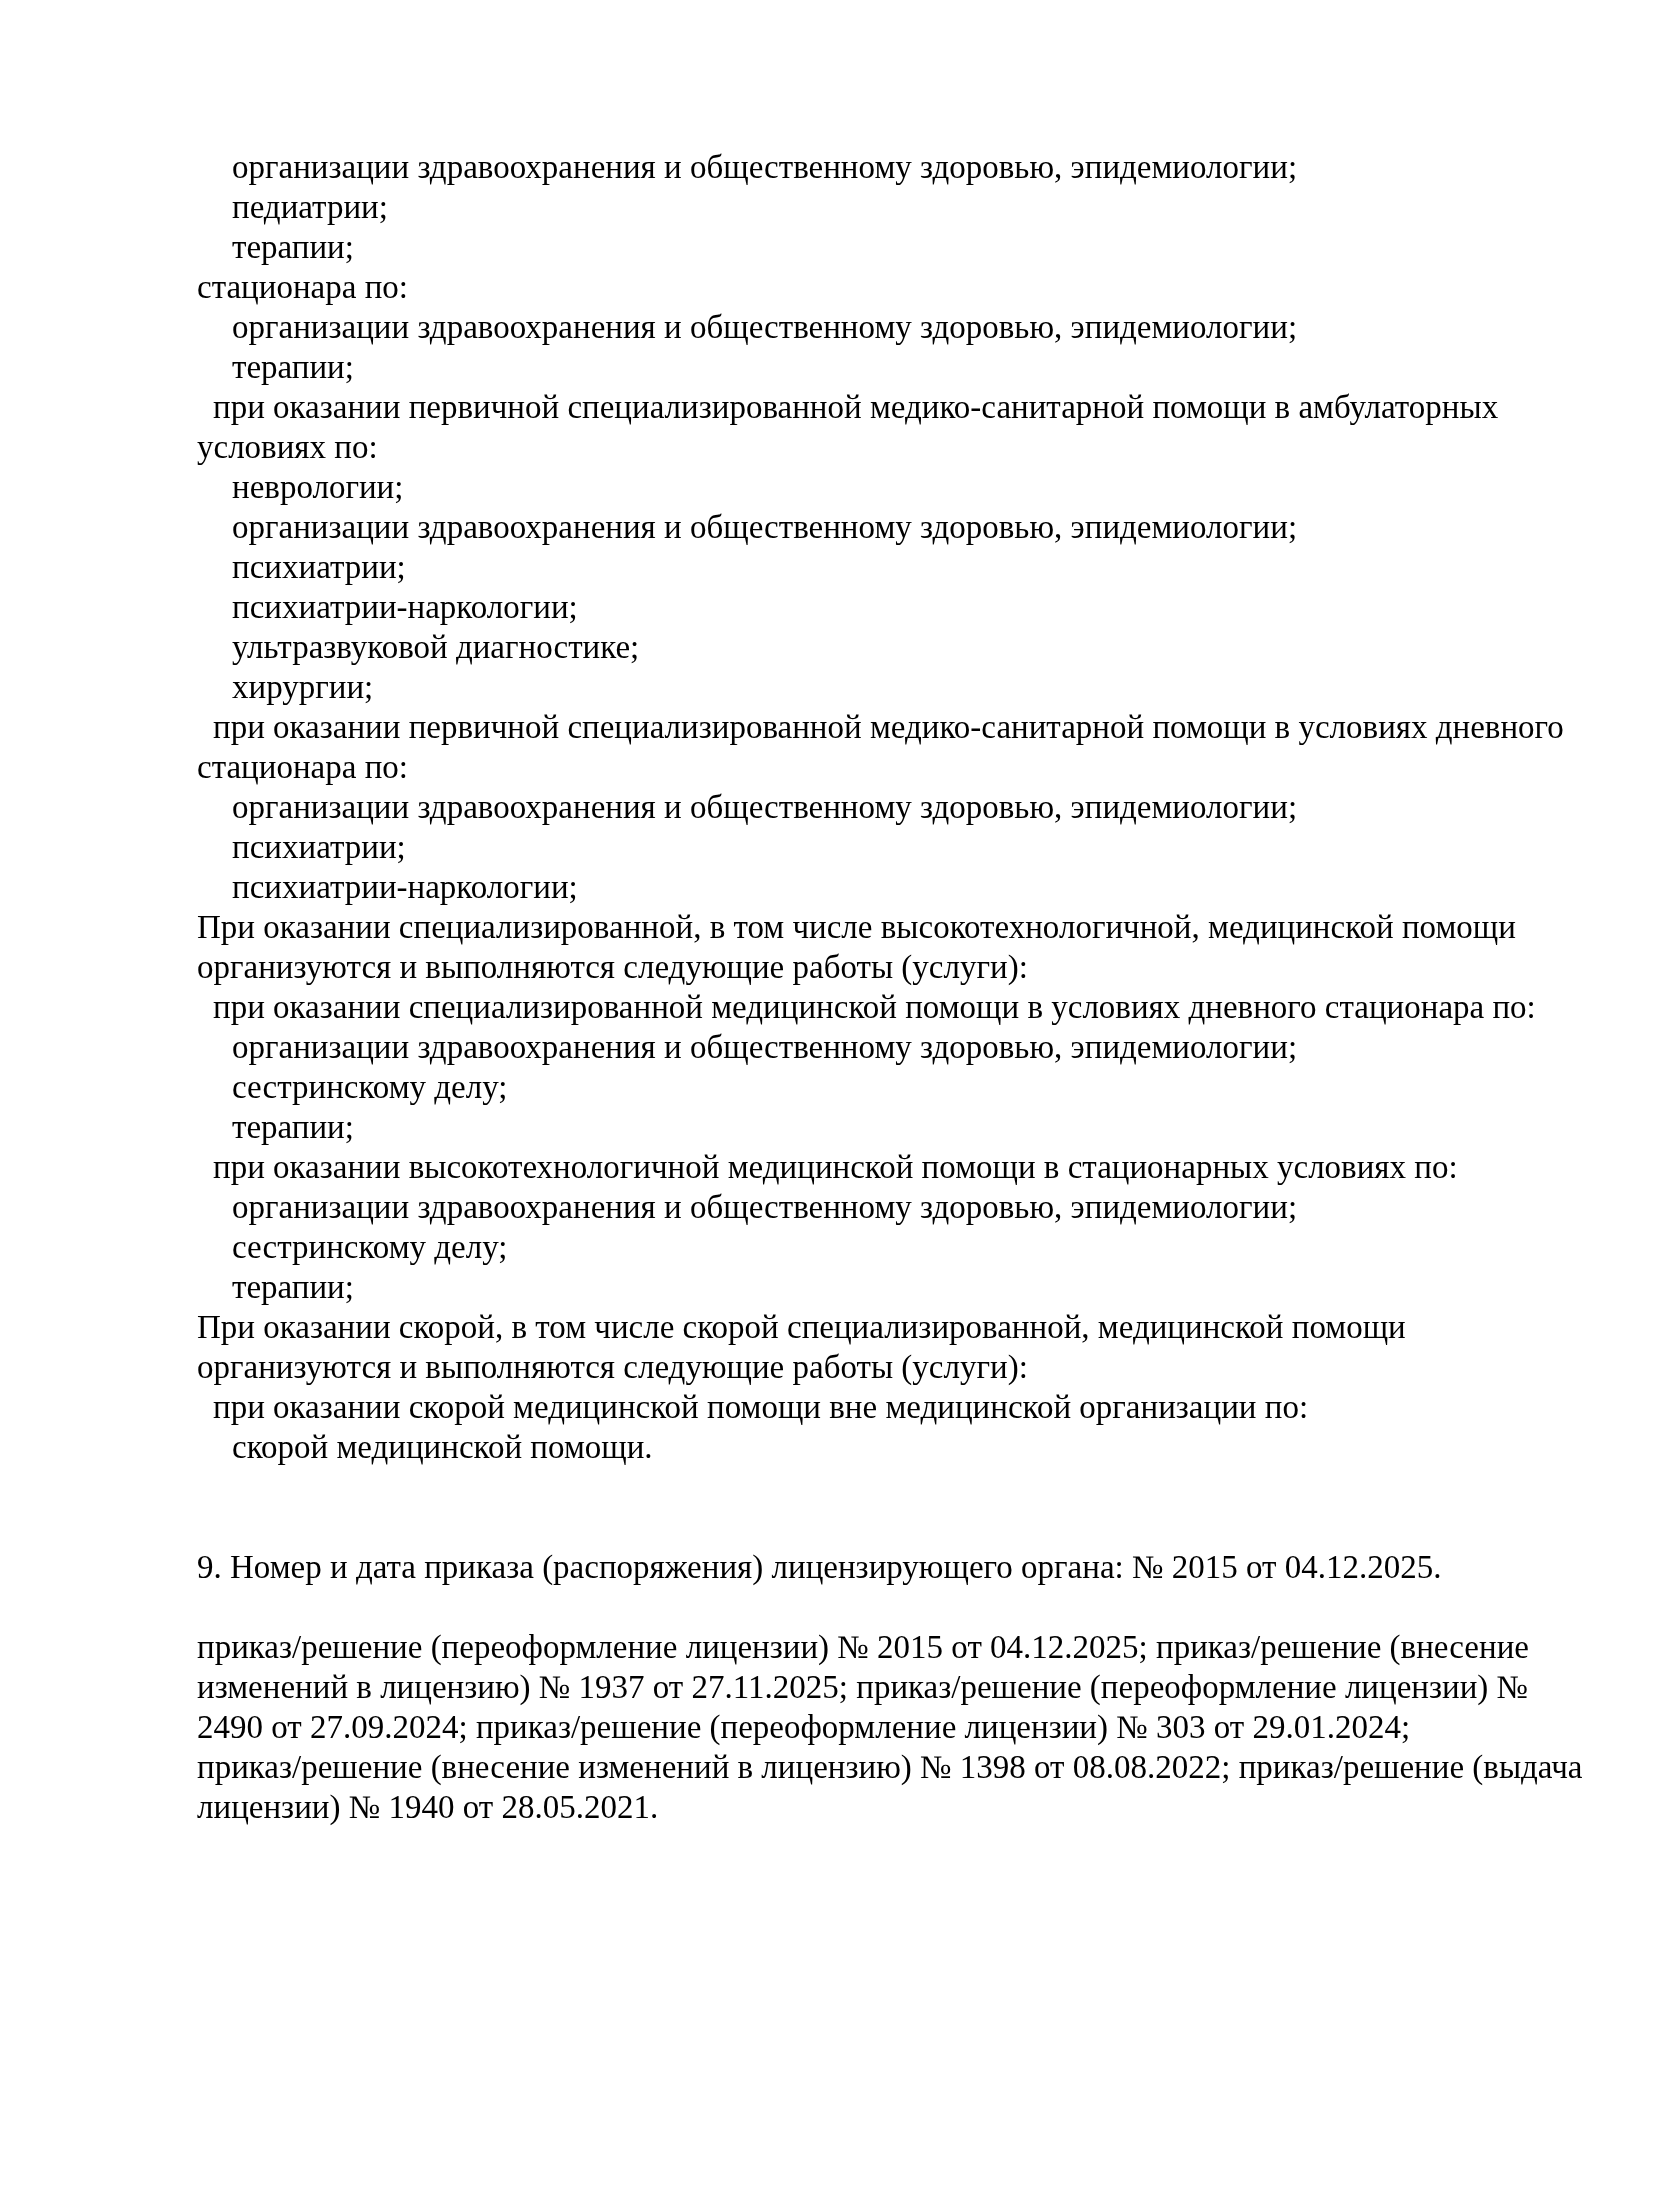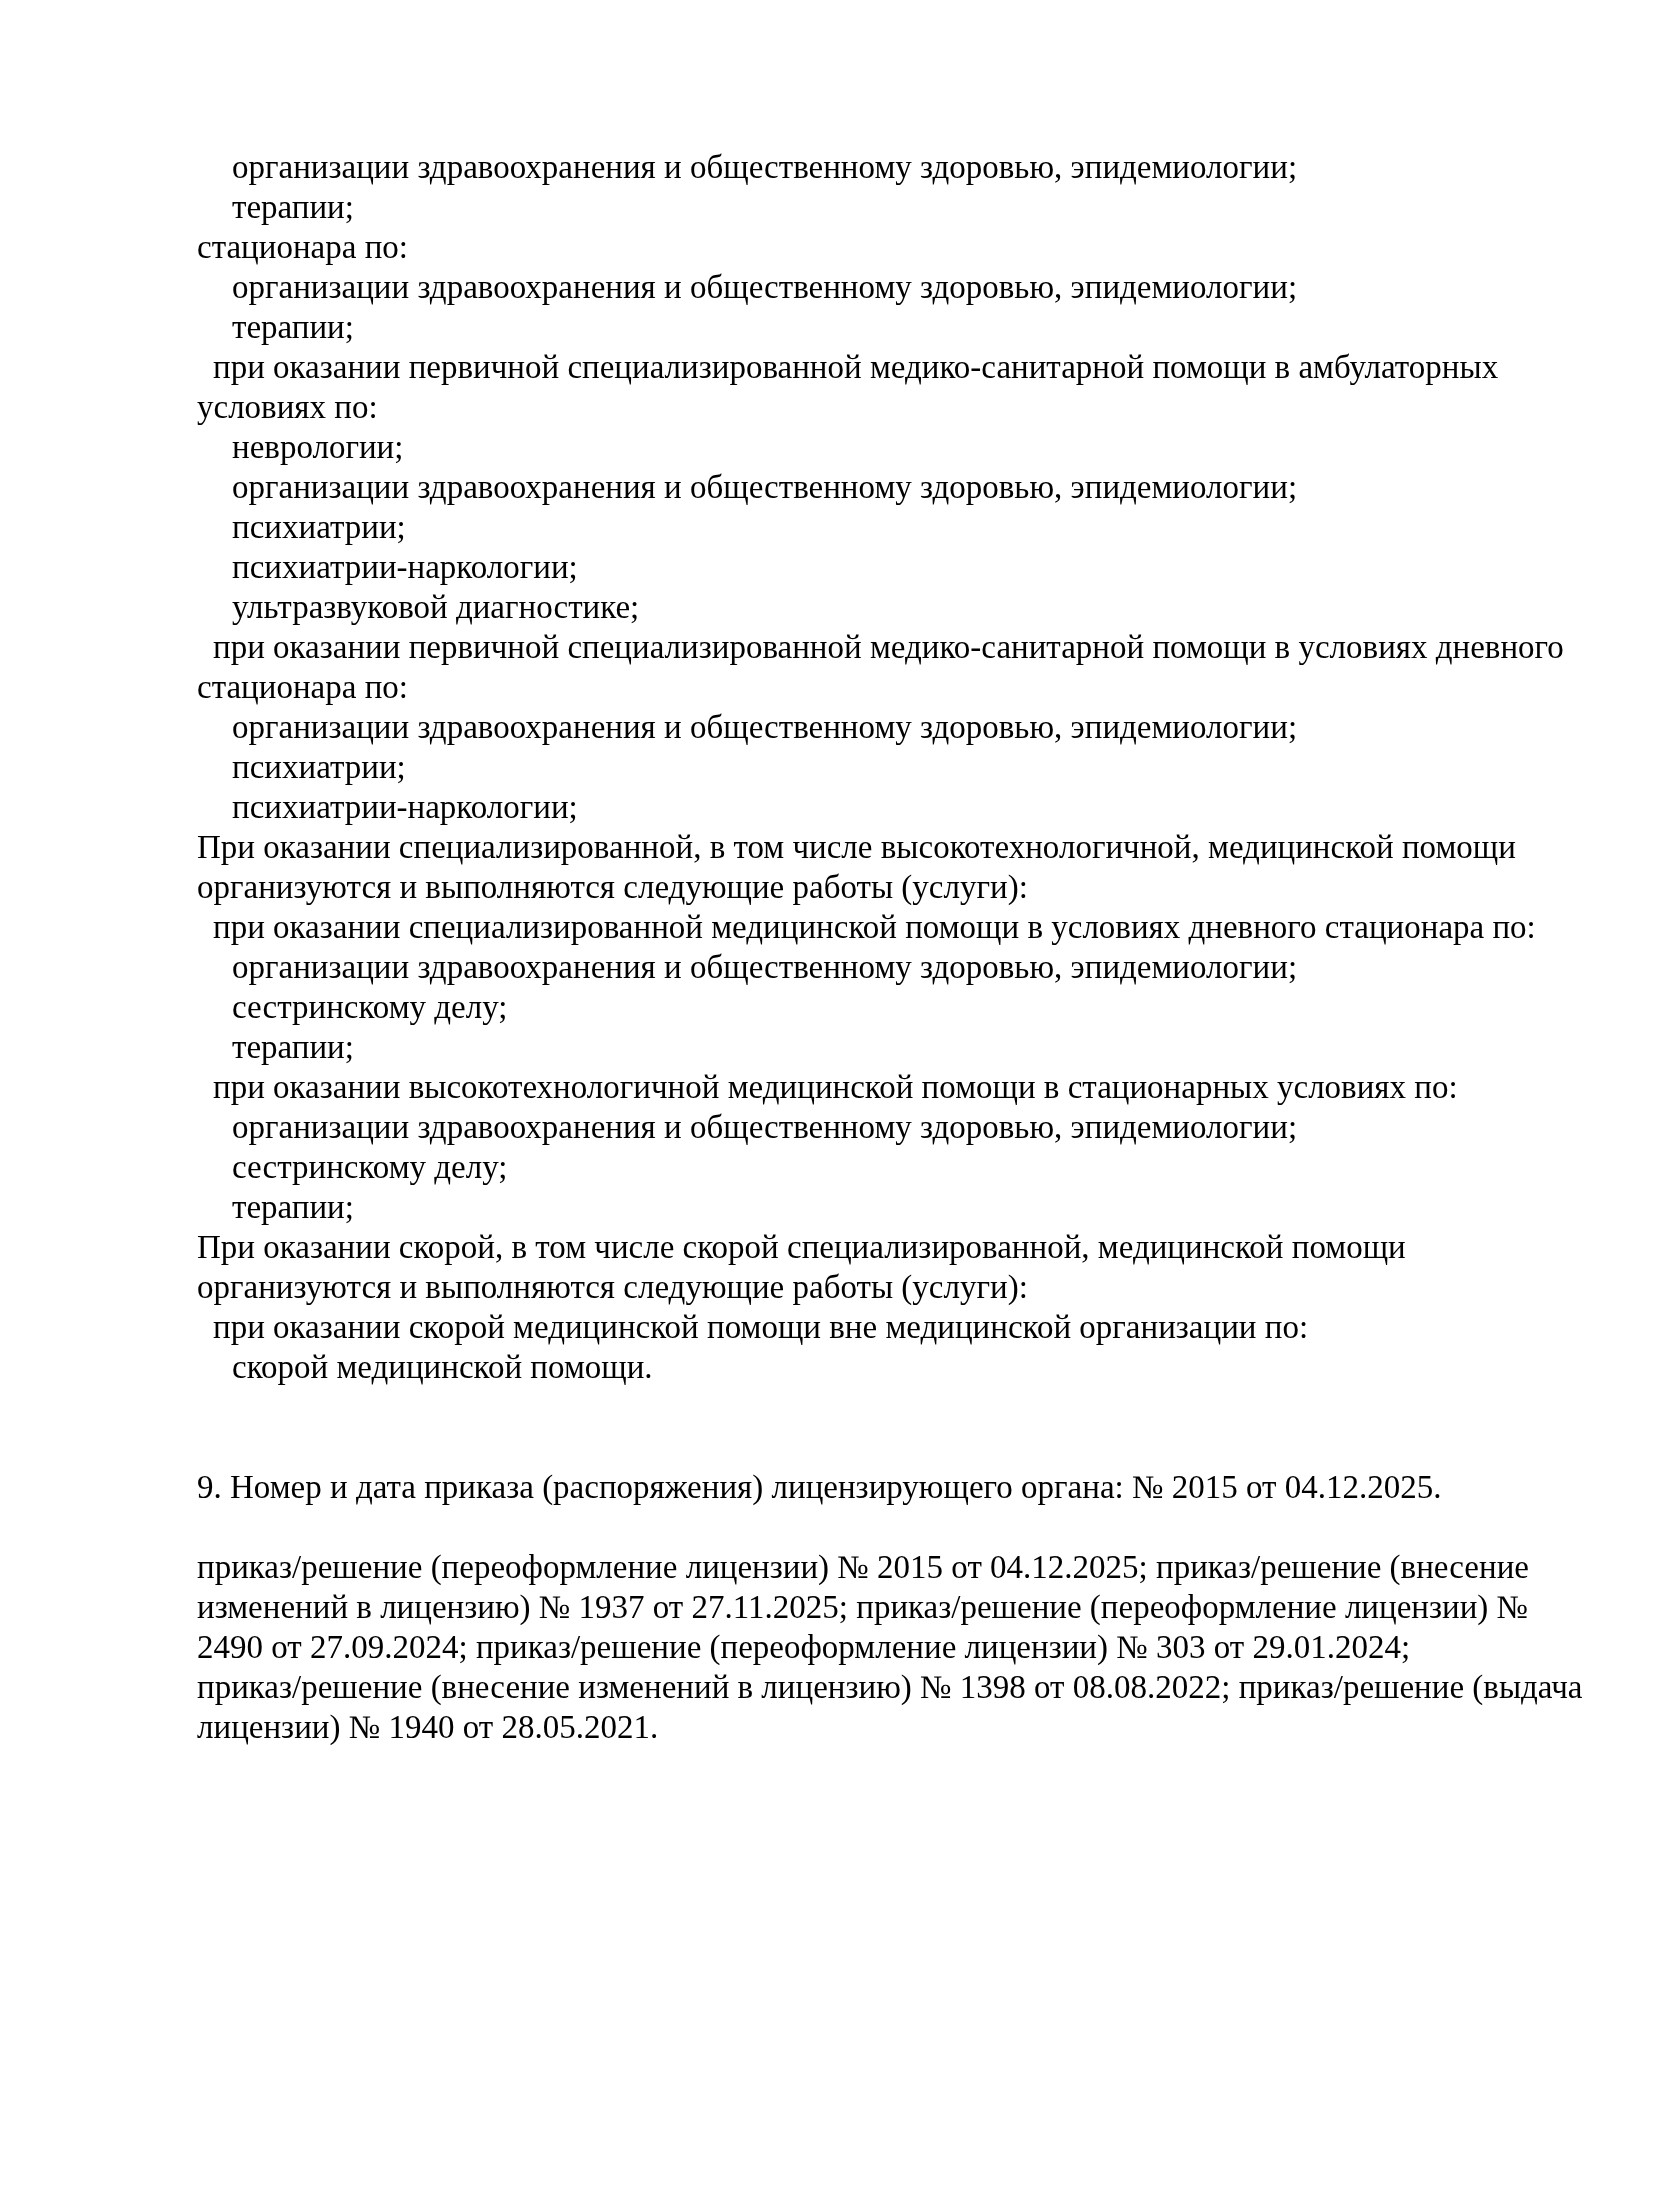--- a/index.html
+++ b/index.html
@@ -32,31 +32,33 @@
   .indent-0 { padding-left: 0; }
   .indent-1 { padding-left: 16px; }
   .indent-2 { padding-left: 35px; }
 </style>
 </head>
 <body>
 
 <div class="page">
   <div class="doc-body">
       <div class="doc-line indent-2">организации здравоохранения и общественному здоровью, эпидемиологии;</div>
+      <div class="doc-line indent-2">педиатрии;</div>
       <div class="doc-line indent-2">терапии;</div>
       <div class="doc-line indent-0">стационара по:</div>
       <div class="doc-line indent-2">организации здравоохранения и общественному здоровью, эпидемиологии;</div>
       <div class="doc-line indent-2">терапии;</div>
       <div class="doc-line indent-1">при оказании первичной специализированной медико-санитарной помощи в амбулаторных</div>
       <div class="doc-line indent-0">условиях по:</div>
       <div class="doc-line indent-2">неврологии;</div>
       <div class="doc-line indent-2">организации здравоохранения и общественному здоровью, эпидемиологии;</div>
       <div class="doc-line indent-2">психиатрии;</div>
       <div class="doc-line indent-2">психиатрии-наркологии;</div>
       <div class="doc-line indent-2">ультразвуковой диагностике;</div>
+      <div class="doc-line indent-2">хирургии;</div>
       <div class="doc-line indent-1">при оказании первичной специализированной медико-санитарной помощи в условиях дневного</div>
       <div class="doc-line indent-0">стационара по:</div>
       <div class="doc-line indent-2">организации здравоохранения и общественному здоровью, эпидемиологии;</div>
       <div class="doc-line indent-2">психиатрии;</div>
       <div class="doc-line indent-2">психиатрии-наркологии;</div>
       <div class="doc-line indent-0">При оказании специализированной, в том числе высокотехнологичной, медицинской помощи</div>
       <div class="doc-line indent-0">организуются и выполняются следующие работы (услуги):</div>
       <div class="doc-line indent-1">при оказании специализированной медицинской помощи в условиях дневного стационара по:</div>
       <div class="doc-line indent-2">организации здравоохранения и общественному здоровью, эпидемиологии;</div>
       <div class="doc-line indent-2">сестринскому делу;</div>

